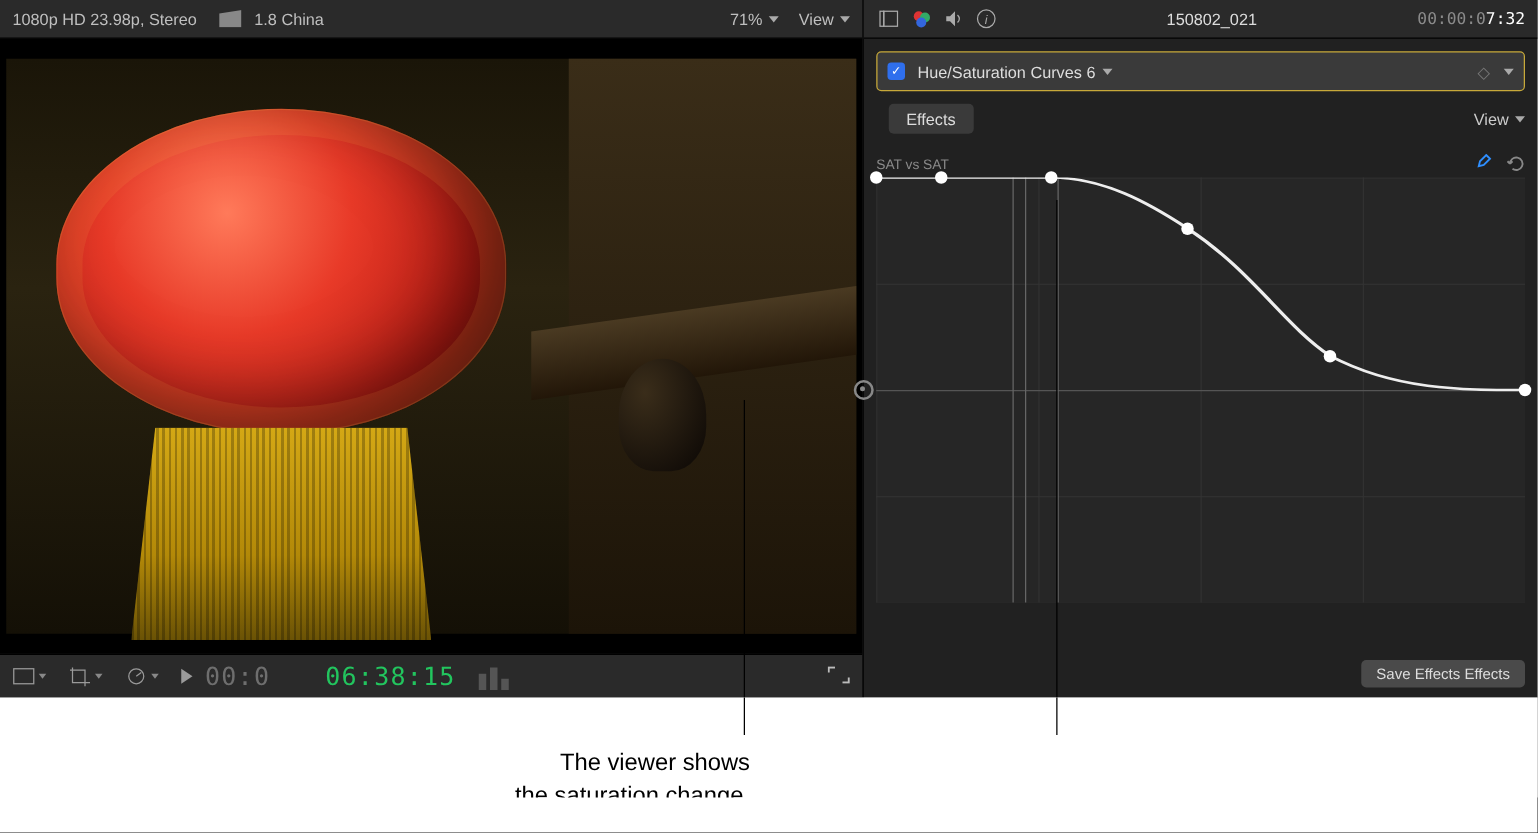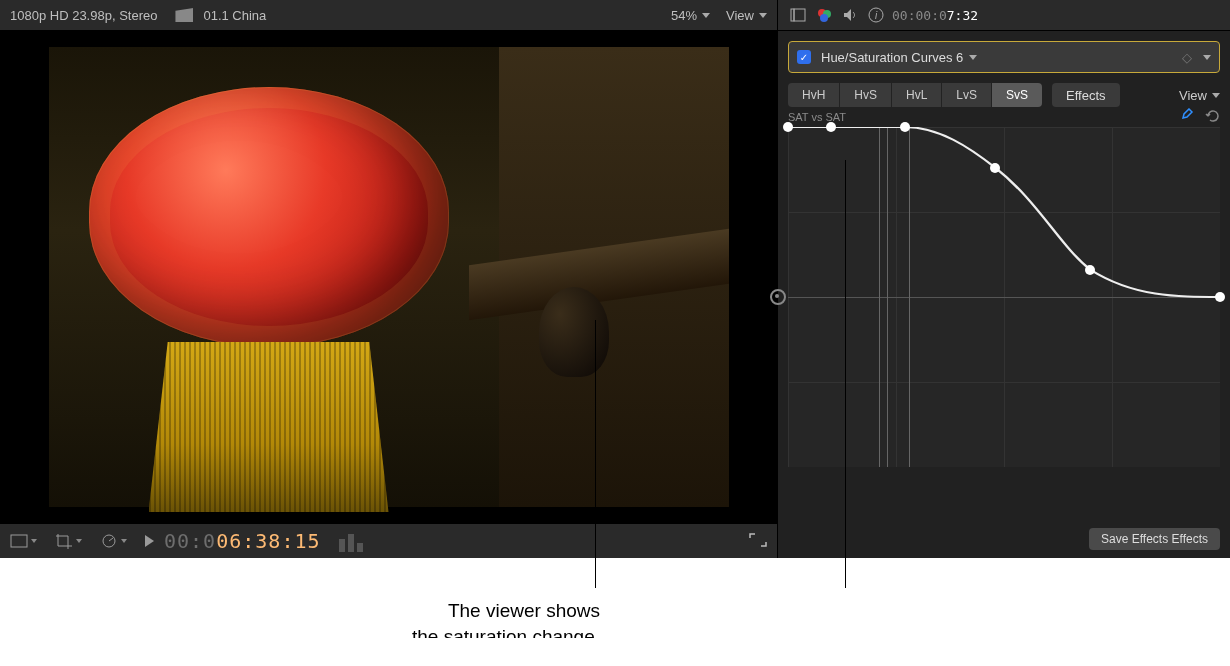--- a/index.html
+++ b/index.html
@@ -1,17 +1,17 @@
 <!DOCTYPE html>
 <html><head>
 <meta charset="utf-8">
 <style>
   html,body{margin:0;padding:0;background:#fff;font-family:-apple-system,Helvetica,Arial,sans-serif;font-size:13px;color:#ccc;width:1230px;}
   .app{display:flex;height:558px;background:#1a1a1a;}
-  .viewer-pane{width:777px;background:#1e1e1e;display:flex;flex-direction:column;position:relative;}
+  .viewer-pane{width:690px;background:#1e1e1e;display:flex;flex-direction:column;position:relative;}
   .inspector-pane{flex:1;background:#212121;display:flex;flex-direction:column;border-left:1px solid #000;position:relative;}
   
   .topbar{height:30px;display:flex;align-items:center;padding:0 10px;background:#2a2a2a;border-bottom:1px solid #000;white-space:nowrap;font-size:13px;color:#bfbfbf;}
   .topbar .spacer{flex:1;}
   .clip-name{margin-left:10px;}
   .clapper{width:18px;height:14px;background:#888;position:relative;margin-left:18px;display:inline-block;clip-path:polygon(0 20%,100% 0,100% 100%,0 100%);}
   .dd{margin-left:16px;display:flex;align-items:center;cursor:pointer;}
   .chev{width:0;height:0;border-left:4px solid transparent;border-right:4px solid transparent;border-top:5px solid #aaa;margin-left:5px;}
   .ibtn{width:20px;height:20px;display:flex;align-items:center;justify-content:center;margin-right:6px;}
   .tc-right{color:#8a8a8a;font-family:monospace;}
@@ -26,39 +26,39 @@
   .rib{position:absolute;top:0;bottom:0;width:100%;border-radius:50%/48%;}
   .tassel{position:absolute;left:100px;top:295px;width:240px;height:170px;background:linear-gradient(180deg,#d4a815,#b38908 60%,#6a5205);clip-path:polygon(8% 0,92% 0,100% 100%,0 100%);}
   .tassel::before{content:"";position:absolute;inset:0;background:repeating-linear-gradient(90deg,rgba(0,0,0,.25) 0 2px,transparent 2px 5px);}
   
   .viewer-bottom{height:34px;background:#2a2a2a;border-top:1px solid #000;display:flex;align-items:center;padding:0 10px;color:#9a9a9a;}
   .tool{display:flex;align-items:center;margin-right:18px;}
   .tool svg{display:block;}
   .mini-chev{width:0;height:0;border-left:3px solid transparent;border-right:3px solid transparent;border-top:4px solid #888;margin-left:3px;}
   .play{width:0;height:0;border-top:6px solid transparent;border-bottom:6px solid transparent;border-left:9px solid #9a9a9a;margin-right:10px;}
   .timecode{font-family:monospace;font-size:20px;color:#6e6e6e;letter-spacing:1px;}
-  .timecode .big{color:#fdba74;}
+  .timecode .big{color:#22c55e;margin-left:44px;}
   .audio-meter{width:24px;height:22px;margin-left:18px;display:flex;gap:3px;align-items:flex-end;}
   .audio-meter span{width:6px;background:#555;}
   .fs-icon{margin-left:auto;}
   
   .insp-top{height:30px;display:flex;align-items:center;padding:0 10px;background:#2a2a2a;border-bottom:1px solid #000;}
   .insp-top .clip{flex:1;text-align:center;color:#ddd;}
   .effect-row{margin:10px 10px 0;border:1px solid #c7a93a;border-radius:4px;background:#3a3a3a;height:30px;display:flex;align-items:center;padding:0 8px;}
   .chk{width:14px;height:14px;border-radius:3px;background:#2f6fed;margin-right:10px;display:flex;align-items:center;justify-content:center;color:#fff;font-size:10px;}
   .effect-row .name{color:#ddd;display:flex;align-items:center;}
   .effect-row .spacer{flex:1;}
   .kf{color:#777;margin-right:6px;}
   .tabs{display:flex;align-items:center;margin:10px 10px 0;gap:0;}
   .seg{display:flex;border-radius:4px;overflow:hidden;}
   .seg button{background:#3a3a3a;border:none;color:#ccc;height:24px;padding:0 14px;font-size:12px;border-right:1px solid #222;cursor:pointer;}
   .seg button:last-child{border-right:none;}
   .seg button.active{background:#5a5a5a;color:#fff;}
   .orange-pill{margin-left:10px;background:#3a3a3a;border-radius:4px;height:24px;padding:0 14px;display:flex;align-items:center;color:#ddd;}
-  .curve-area{margin:0 10px 0;position:relative;}
+  .curve-area{margin:15px 10px 0;position:relative;}
   .curve-head{display:flex;align-items:center;color:#8a8a8a;font-size:11px;height:20px;}
   .curve-head .spacer{flex:1;}
   .eyedrop{color:#2f8fff;margin-right:10px;}
   .reset{color:#888;}
   .grid{position:relative;height:340px;background:#262626;}
   .grid::before{content:"";position:absolute;inset:0;background:
     linear-gradient(to right,#333 1px,transparent 1px) 0 0/25% 100%,
     linear-gradient(to bottom,#333 1px,transparent 1px) 0 0/100% 25%;}
   .midline{position:absolute;left:0;right:0;top:50%;height:1px;background:#555;}
   .mid-marker{position:absolute;left:-18px;top:50%;transform:translateY(-50%);width:12px;height:12px;border:2px solid #888;border-radius:50%;}
@@ -77,24 +77,24 @@
 </style>
 </head>
 <body>
 
 <div class="app">
 
   <div class="viewer-pane">
     <div class="topbar">
       <span>1080p HD 23.98p, Stereo</span>
       <span class="clapper"></span>
-      <span class="clip-name">01.1 China</span>
+      <span class="clip-name">1.8 China</span>
       <span class="spacer"></span>
       <span class="dd">
-        <span>54%</span>
+        <span>71%</span>
         <span class="chev"></span>
       </span>
       <span class="dd">
         <span>View</span>
         <span class="chev"></span>
       </span>
     </div>
 
     <div class="viewer-body">
       <div class="lantern-scene">
@@ -165,42 +165,36 @@
             <path d="M2 5h3l4-4v12l-4-4H2z" fill="#aaa"></path>
             <path d="M11 4c2 2 2 4 0 6" stroke="#aaa" fill="none"></path>
           </svg>
         </span>
       <span class="ibtn">
           <svg width="16" height="16">
             <circle cx="8" cy="8" r="7" fill="none" stroke="#aaa"></circle>
             <text x="8" y="12" text-anchor="middle" fill="#aaa" font-size="10" font-style="italic">i</text>
           </svg>
         </span>
+      <span class="clip">150802_021</span>
       <span class="tc-right"><span>00:00:0</span><b>7:32</b></span>
     </div>
 
     <div class="effect-row">
       <span class="chk">✓</span>
       <span class="name">
         <span>Hue/Saturation Curves 6</span>
         <span class="chev" style="margin-left:6px"></span>
       </span>
       <span class="spacer"></span>
       <span class="kf">◇</span>
       <span class="chev"></span>
     </div>
 
     <div class="tabs">
-      <div class="seg">
-        <button>HvH</button>
-        <button>HvS</button>
-        <button>HvL</button>
-        <button>LvS</button>
-        <button class="active">SvS</button>
-      </div>
       <span class="orange-pill">
         <span>Effects</span>
       </span>
       <span class="spacer" style="flex:1"></span>
       <span class="dd">
         <span>View</span>
         <span class="chev"></span>
       </span>
     </div>
 

